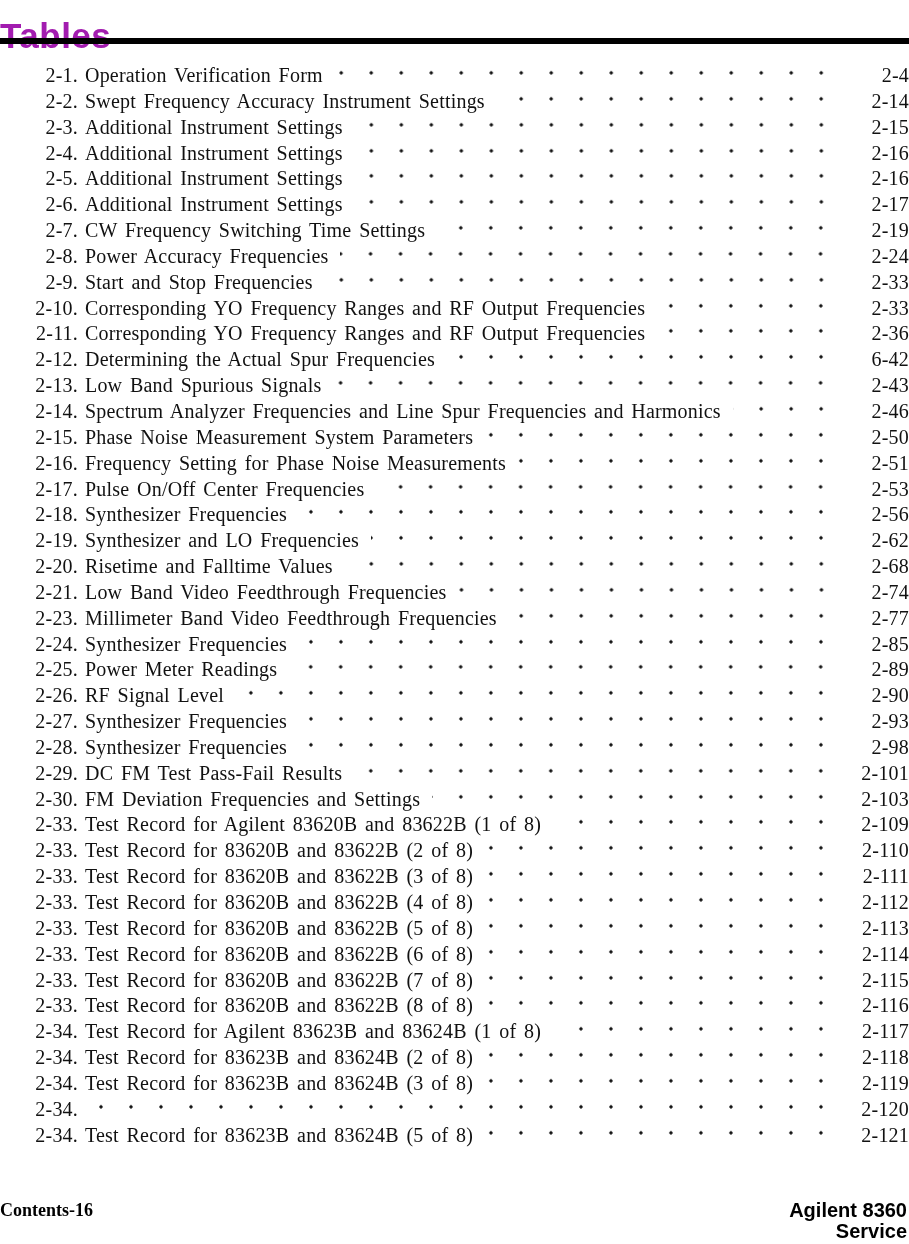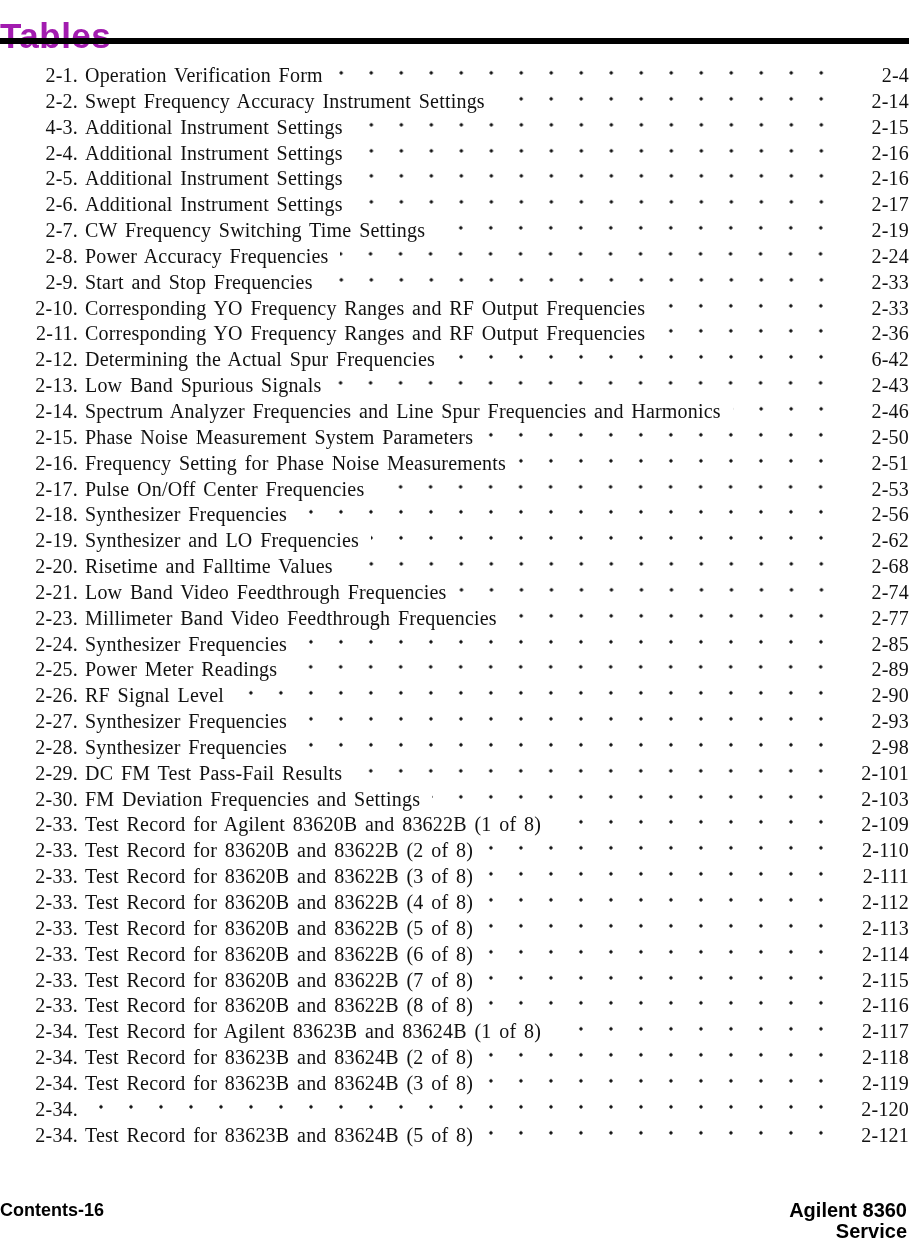--- a/index.html
+++ b/index.html
@@ -72,21 +72,21 @@
   .pg {
     flex: none;
     width: 70px;
     text-align: right;
     letter-spacing: 0.2px;
   }
   .footer-left {
     position: absolute;
     left: 0;
     top: 1200px;
-    font-family: Liberation Sans, sans-serif;
+    font-family: Liberation Serif, serif;
     font-weight: bold;
     font-size: 18px;
     color: #000000;
   }
   .footer-right {
     position: absolute;
     right: 2px;
     top: 1200px;
     text-align: right;
     font-family: "Liberation Sans", sans-serif;
@@ -110,21 +110,21 @@
       <span class="leader"></span>
       <span class="pg">2-4</span>
     </div>
     <div class="row">
       <span class="num">2-2.</span>
       <span class="title">Swept Frequency Accuracy Instrument Settings</span>
       <span class="leader"></span>
       <span class="pg">2-14</span>
     </div>
     <div class="row">
-      <span class="num">4-3.</span>
+      <span class="num">2-3.</span>
       <span class="title">Additional Instrument Settings</span>
       <span class="leader"></span>
       <span class="pg">2-15</span>
     </div>
     <div class="row">
       <span class="num">2-4.</span>
       <span class="title">Additional Instrument Settings</span>
       <span class="leader"></span>
       <span class="pg">2-16</span>
     </div>

